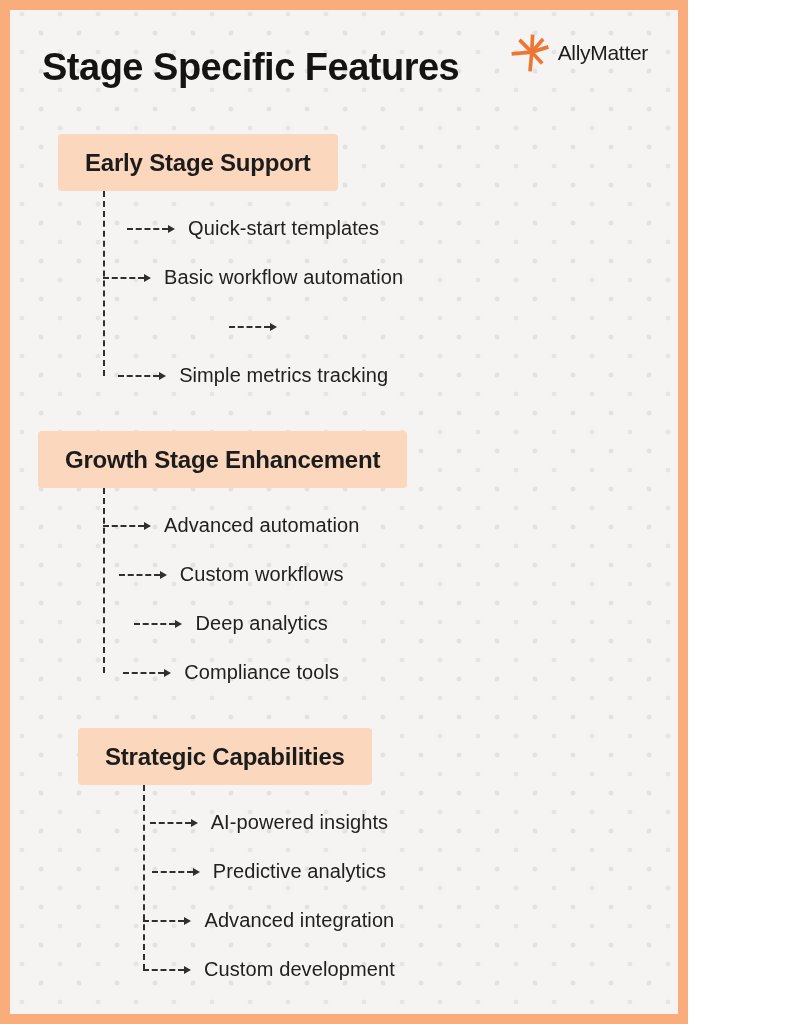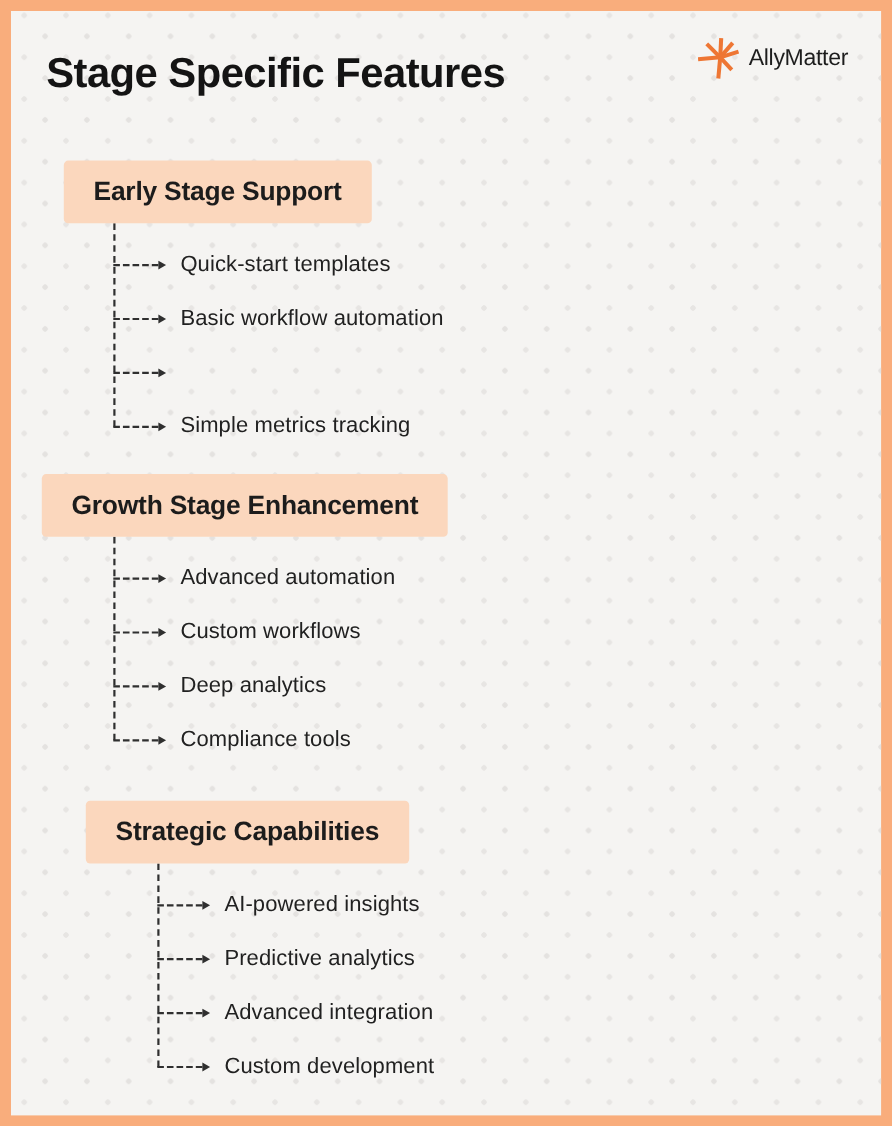--- a/index.html
+++ b/index.html
@@ -2,21 +2,21 @@
 <html><head>
 <meta charset="utf-8">
 <style>
   * { margin:0; padding:0; box-sizing:border-box; }
   body {
     font-family: "Liberation Sans", sans-serif;
     background:#ffffff;
     width:811px;
   }
   .page {
-    width:811px; height:1024px;
+    width:688px; height:1024px;
     background:#f9ad7c;
     padding:10px;
   }
   .inner {
     position:relative;
     width:100%; height:100%;
     background-color:#f5f4f2;
     background-image:
       radial-gradient(circle, #e4e2e0 2.2px, transparent 2.7px),
       radial-gradient(circle, #e7e5e3 2.2px, transparent 2.7px);
@@ -30,41 +30,41 @@
     color:#141414;
   }
   .brand {
     position:absolute; top:22px; right:30px;
     display:flex; align-items:center; gap:7px;
   }
   .brand-name {
     font-size:21px; font-weight:400; color:#1d1d1d; letter-spacing:-0.3px;
   }
   .stage { position:absolute; left:28px; width:560px; }
-  .stage-1 { top:136px;padding-left:20px; }
+  .stage-1 { top:124px;padding-left:20px; }
   .stage-2 { top:421px; }
   .stage-3 { top:718px;margin-left:40px; }
   .stage-header {
     display:inline-block;
     background:#fbd7bd;
     border-radius:4px;
     padding:0 27px;
     height:57px; line-height:57px;
     font-size:24px; font-weight:700; color:#1c1c1c;
     letter-spacing:-0.2px;
     position:relative; z-index:2;
   }
   .connector {
     position:absolute;
     left:65px; top:57px;
     height:185px; width:0;
     border-left:2px dashed #2f2f2f;
   }
   .rows { position:absolute; left:65px; top:70px; }
-  .row { height:49px; display:flex; align-items:center; }
+  .row { height:49px; display:flex; align-items:center;justify-content:center; }
   .arrow {
     position:relative; width:48px; height:10px; flex:0 0 48px;
   }
   .arrow::before {
     content:""; position:absolute; left:0; right:7px; top:4px;
     border-top:2px dashed #2f2f2f;
   }
   .arrow::after {
     content:""; position:absolute; right:0; top:1px;
     width:0; height:0;

